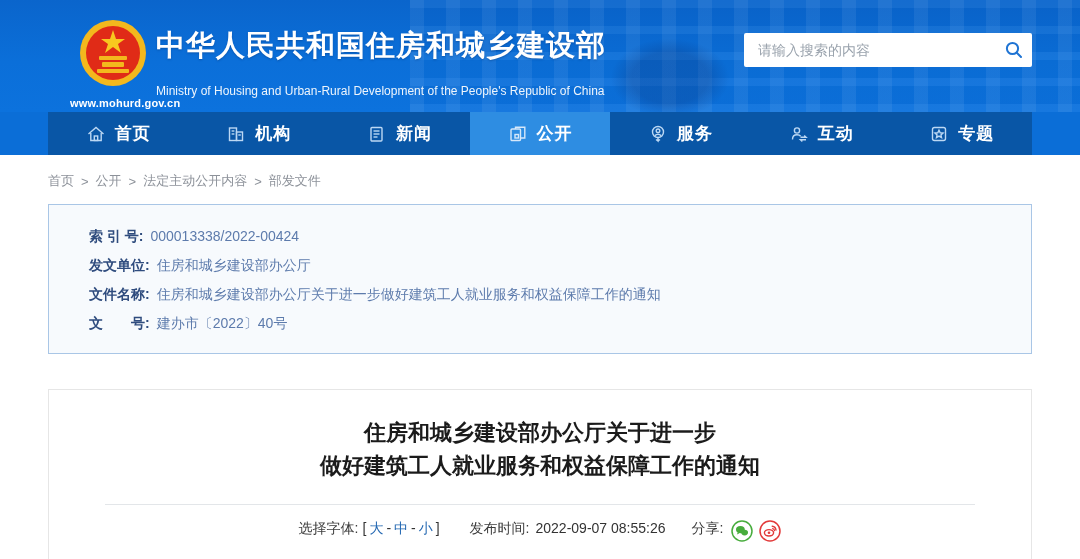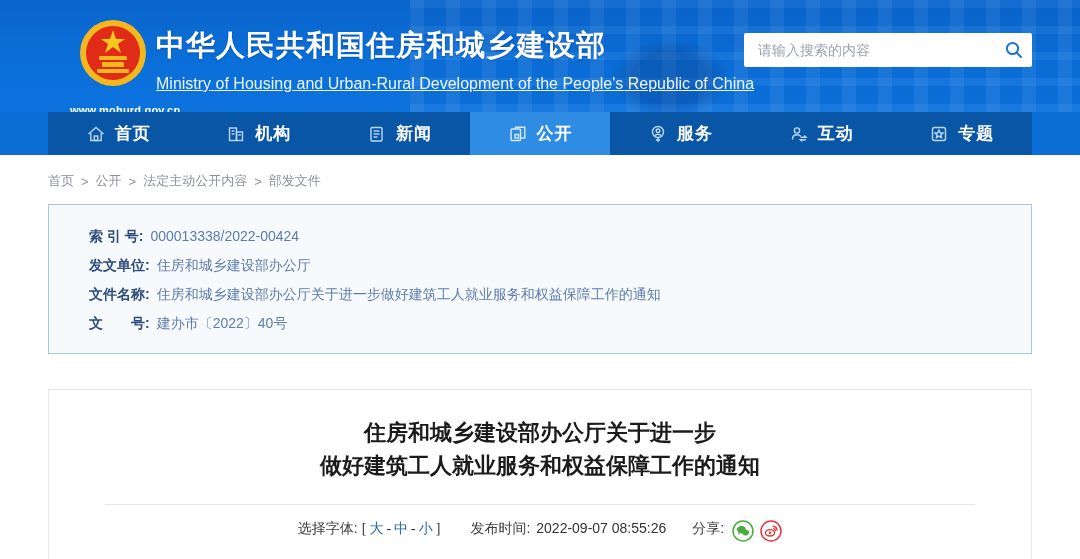--- a/index.html
+++ b/index.html
@@ -11,24 +11,24 @@
   .banner { position:relative; height:112px; background:linear-gradient(180deg,#0a65cc 0%,#0b6fd9 55%,#0c72dd 100%); overflow:hidden; }
   .banner .bldg { position:absolute; right:0; top:0; width:62%; height:100%; opacity:.45;
     background-image:
       repeating-linear-gradient(90deg, rgba(255,255,255,.14) 0 14px, rgba(255,255,255,0) 14px 36px),
       repeating-linear-gradient(180deg, rgba(255,255,255,.10) 0 8px, rgba(8,60,140,.12) 8px 26px);
   }
   .banner .tree { position:absolute; left:610px; top:38px; width:120px; height:80px; opacity:.5;
     background:radial-gradient(ellipse at center, rgba(10,50,120,.55) 0 45%, rgba(10,50,120,0) 70%); }
   .banner-inner { height:100%; }
   .emblem-wrap { position:absolute; left:22px; top:16px; width:86px; text-align:center; }
-  .site-url { color:#fff; font-size:11px; font-weight:bold; margin-top:10px; letter-spacing:.2px; }
+  .site-url { color:#fff; font-size:11px; font-weight:bold; margin-top:3px; letter-spacing:.2px; }
   .title-block { position:absolute; left:108px; top:26px; }
   .site-title { color:#fff; font-size:29px; font-weight:bold; letter-spacing:1px; text-shadow:0 1px 2px rgba(0,40,100,.35); }
-  .site-subtitle { color:rgba(255,255,255,.93); font-size:16px; margin-top:9px;text-decoration:underline; }
+  .site-subtitle { color:rgba(255,255,255,.93); font-size:12px; margin-top:18px; }
   .search-box { position:absolute; right:0; top:33px; width:288px; height:34px; background:#fff; border-radius:2px; display:flex; align-items:center;justify-content:space-between; }
   .search-box input { flex:1; height:100%; border:none; outline:none; background:transparent; padding:0 8px 0 14px; font-size:14px; color:#333; font-family:inherit; }
   .search-box input::placeholder { color:#9aa3ad; }
   .search-btn { width:36px; height:100%; border:none; background:transparent; cursor:pointer; display:flex; align-items:center; justify-content:center; }
 
   
   .nav { height:43px; background:#0b6ed7; }
   .nav-inner { height:100%; background:#0956a6; display:flex; }
   .nav-item { flex:1; display:flex; align-items:center; justify-content:center; gap:9px; color:#fff; font-size:17px; font-weight:bold; letter-spacing:1px; text-decoration:none; cursor:pointer; }
   .nav-item.active { background:#2e8de2; }
@@ -45,21 +45,21 @@
   .col-right { position:absolute; left:717px; top:17px; }
   .info-label { font-weight:bold; color:#2f4c7e; white-space:pre; margin-right:7px; }
   .info-value { color:#5d7bac; }
 
   
   .article-box { margin-top:35px; height:200px; background:#fff; border:1px solid #e6e6e6; padding-top:26px; }
   .article-title { text-align:center; font-size:22px; font-weight:bold; color:#1b1b1b; line-height:33px; }
   .divider { border-top:1px solid #e3e6e9; margin:22px 56px 0; }
   .meta-bar { margin-top:15px; display:flex; justify-content:center; align-items:flex-start; font-size:14px; color:#3c3c3c; }
   .meta-label { color:#3c3c3c; }
-  .font-group { margin:0 4px; color:#333;font-family:Liberation Serif, serif; }
+  .font-group { margin:0 4px; color:#333; }
   .font-opt { color:#2468b2; cursor:pointer; text-decoration:none; margin:0 3px; }
   .meta-value { margin-left:6px; color:#333; }
   .gap-lg { margin-left:26px; }
   .share-icons { display:flex; align-items:center; gap:6px; margin-left:8px; }
   .share-icons a { display:inline-flex; cursor:pointer; }
 </style>
 </head>
 <body>
 
 <header class="banner">

